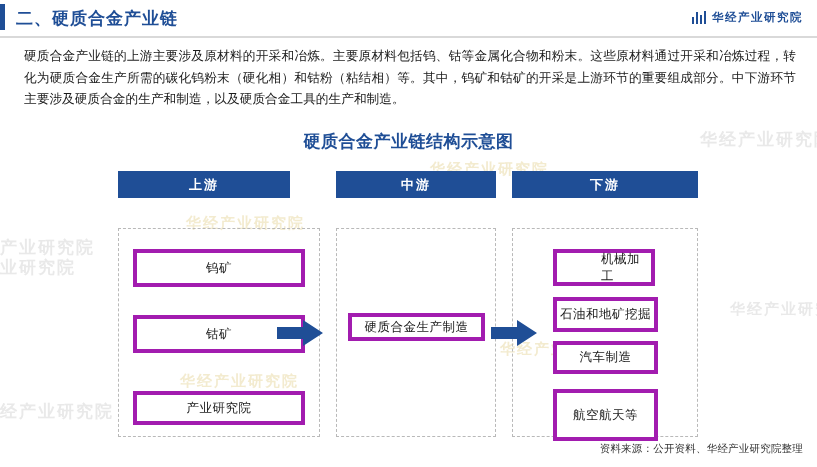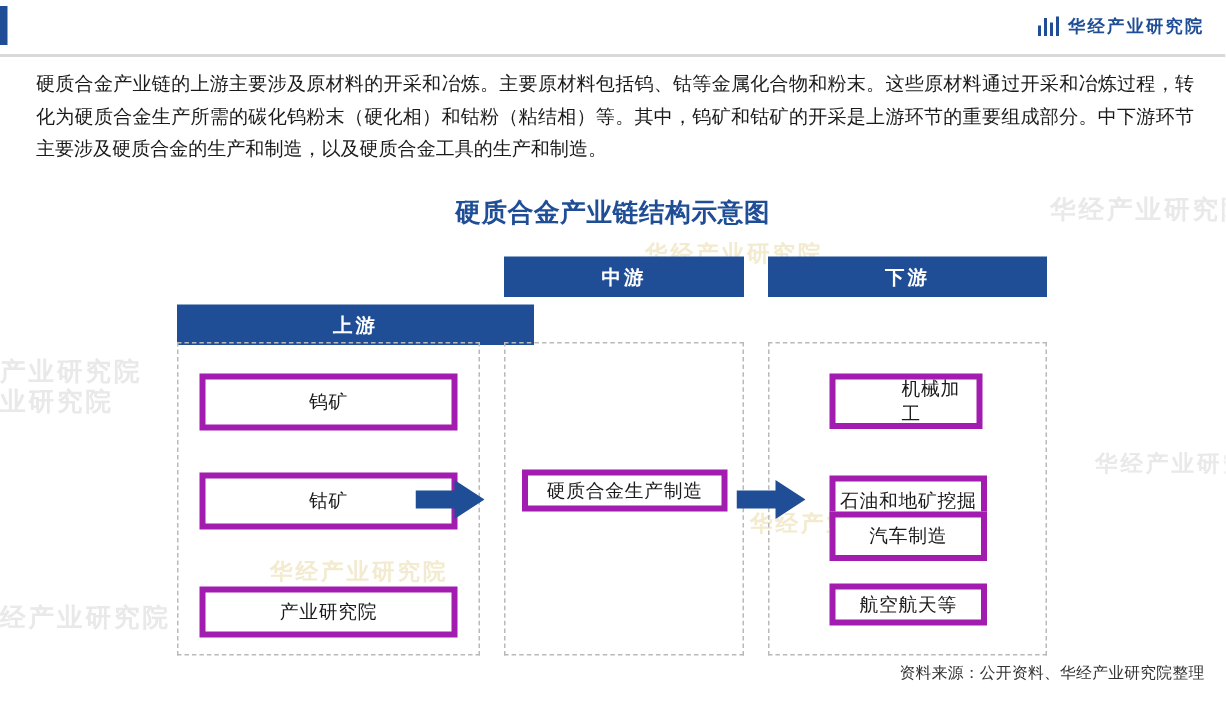--- a/index.html
+++ b/index.html
@@ -67,21 +67,21 @@
   }
 
   
   .stage-head {
     position:absolute; height:27px;
     background:#1f4e96; color:#ffffff;
     font-size:13px; font-weight:bold;
     display:flex; align-items:center; justify-content:center;
     letter-spacing:2px;
   }
-  #head-up   { left:118px; top:171px; width:238px;margin-top:32px; }
+  #head-up   { left:118px; top:171px; width:172px; }
   #head-mid  { left:336px; top:171px; width:160px; }
   #head-down { left:512px; top:171px; width:186px; }
 
   
   .col {
     position:absolute; border:1px dashed #b9b9b9; background:transparent;
   }
   #col-up   { left:118px; top:228px; width:202px; height:209px; }
   #col-mid  { left:336px; top:228px; width:160px; height:209px; }
   #col-down { left:512px; top:228px; width:186px; height:209px; }
@@ -95,23 +95,23 @@
     font-size:12.5px; color:#1a1a1a;
     letter-spacing:0.5px;
   }
   #n-up-1 { left:133px; top:249px;  width:172px; height:38px; }
   #n-up-2 { left:133px; top:315px;  width:172px; height:38px; }
   #n-up-3 { left:133px; top:391px;  width:172px; height:34px; }
 
   #n-mid-1 { left:348px; top:313px; width:137px; height:28px; }
 
   #n-down-1 { left:553px; top:249px; width:102px; height:37px;padding-left:44px; }
-  #n-down-2 { left:553px; top:297px; width:105px; height:35px;margin-top:20px; }
+  #n-down-2 { left:553px; top:297px; width:105px; height:35px; }
   #n-down-3 { left:553px; top:341px; width:105px; height:33px; }
-  #n-down-4 { left:553px; top:389px; width:105px; height:28px; }
+  #n-down-4 { left:553px; top:389px; width:105px; height:52px; }
 
   
   .arrow { position:absolute; display:block; }
   #arrow-1 { left:277px; top:320px; }
   #arrow-2 { left:491px; top:320px; }
 
   
   #source {
     position:absolute; right:14px; top:442px;
     font-size:10.5px; color:#333333; letter-spacing:0.2px;
@@ -127,20 +127,21 @@
     <div class="wm y" style="left: 186px; top: 214px; font-size: 15px;">华经产业研究院</div>
     <div class="wm y" style="left: 430px; top: 160px; font-size: 15px;">华经产业研究院</div>
     <div class="wm y" style="left: 500px; top: 340px; font-size: 15px;">华经产业研究院</div>
     <div class="wm g" style="left: 730px; top: 300px; font-size: 15px;">华经产业研究院</div>
     <div class="wm y" style="left: 180px; top: 372px; font-size: 15px;">华经产业研究院</div>
     <div class="wm g" style="left: 0px; top: 400px; font-size: 17px;">经产业研究院</div>
   </div>
 
 <div id="header">
   <div id="header-accent"></div>
+  <div id="header-title">二、硬质合金产业链</div>
   <div id="brand">
     <span id="brand-mark">
       <i style="height:7px"></i>
         <i style="height:12px"></i>
         <i style="height:9px"></i>
         <i style="height:13px"></i>
     </span>
     <span id="brand-text">华经产业研究院</span>
   </div>
 </div>

